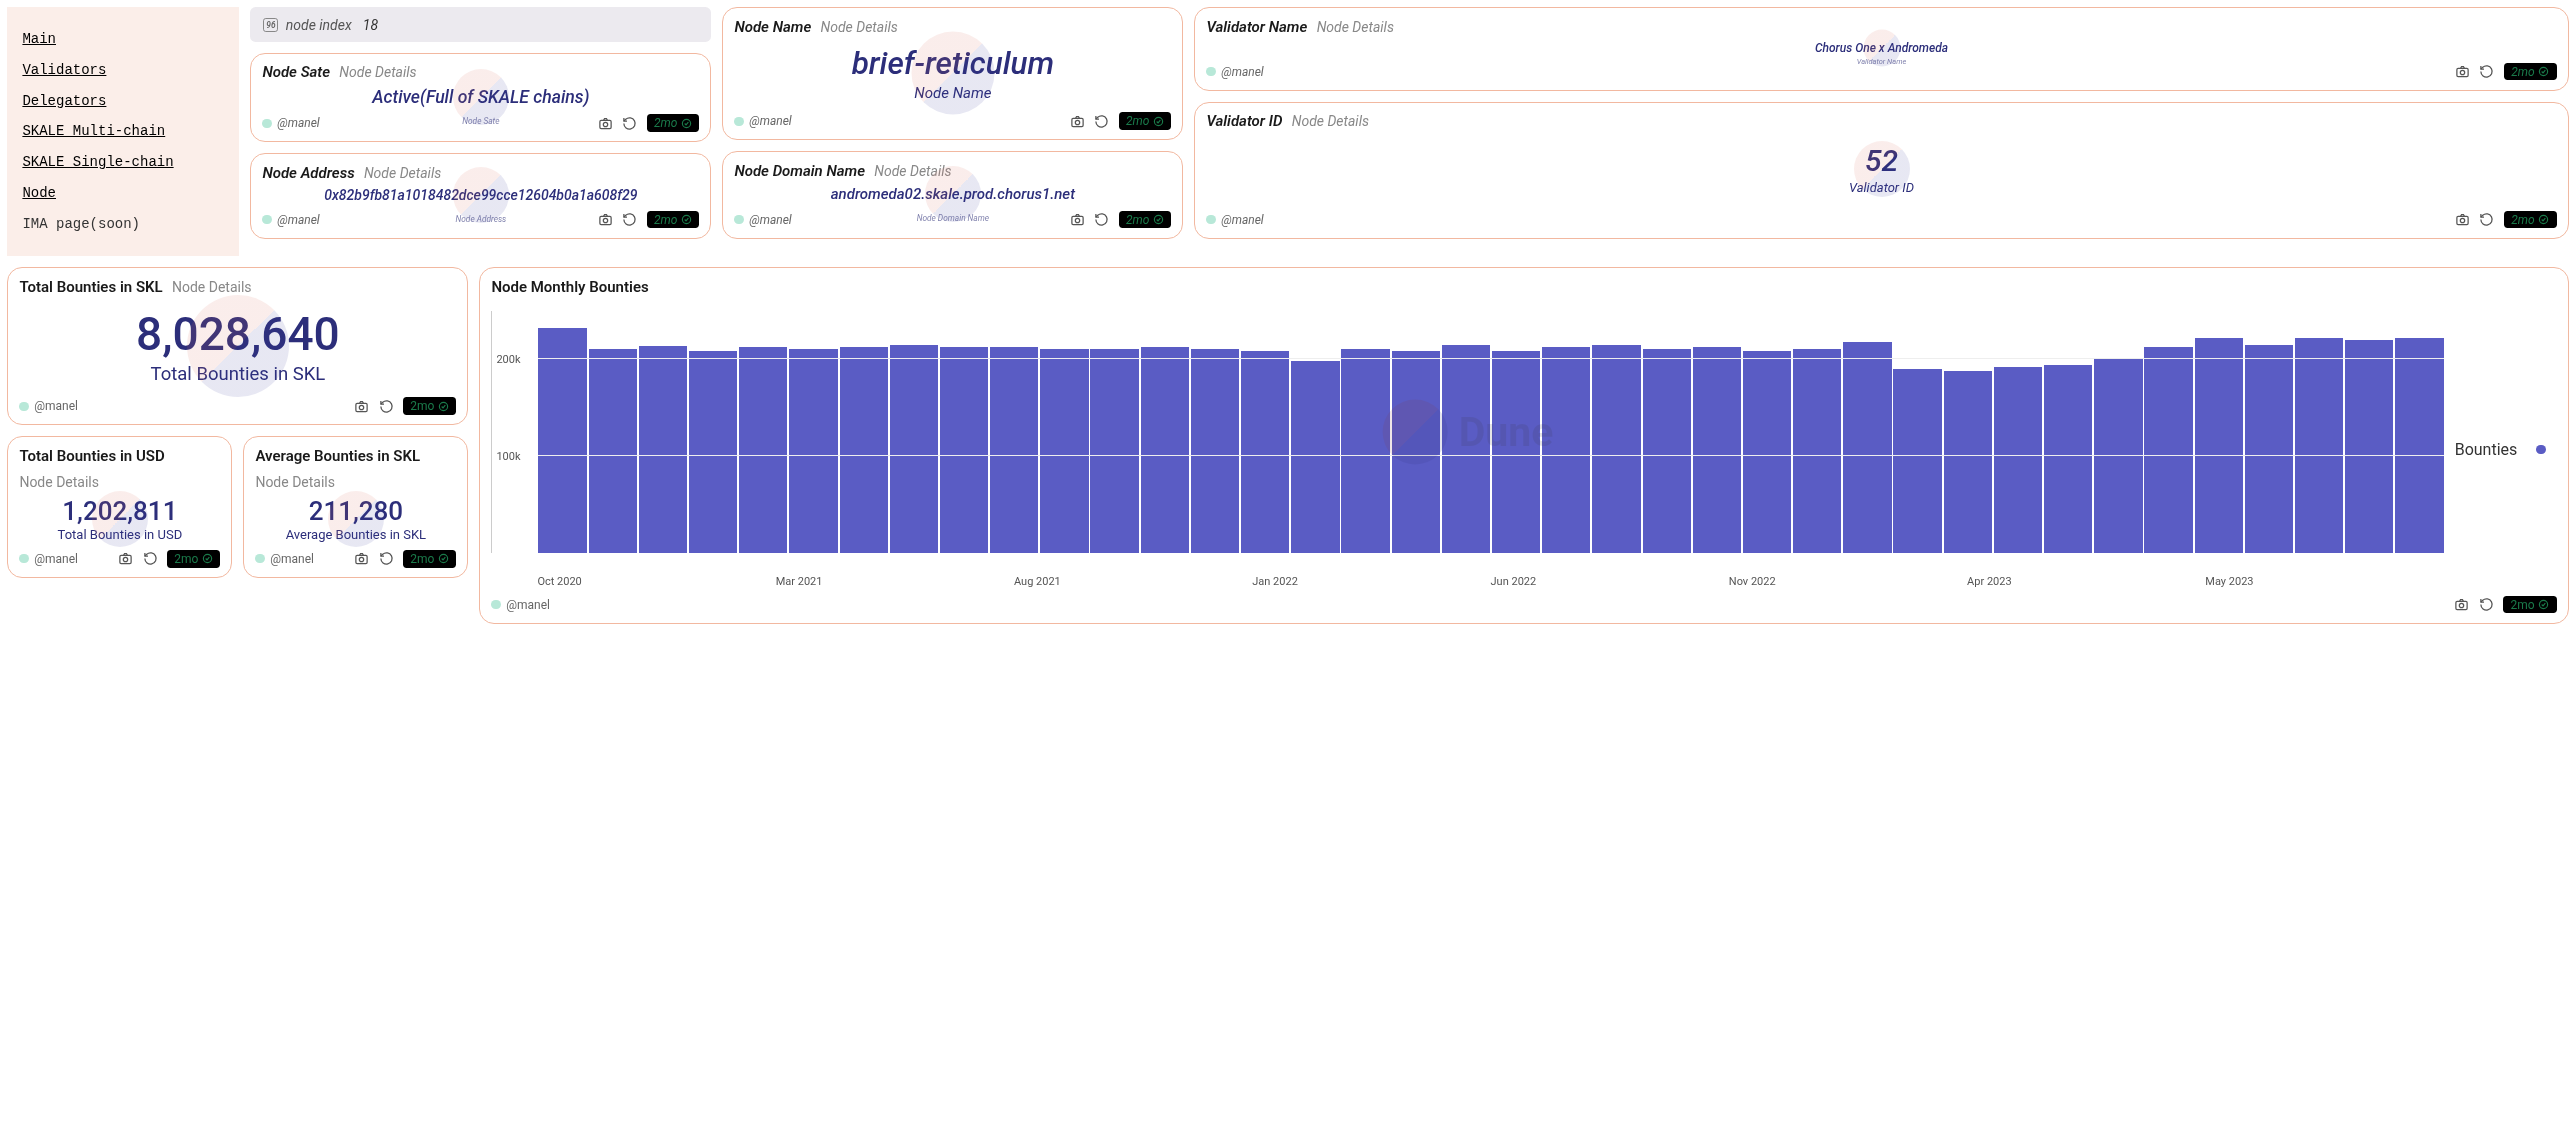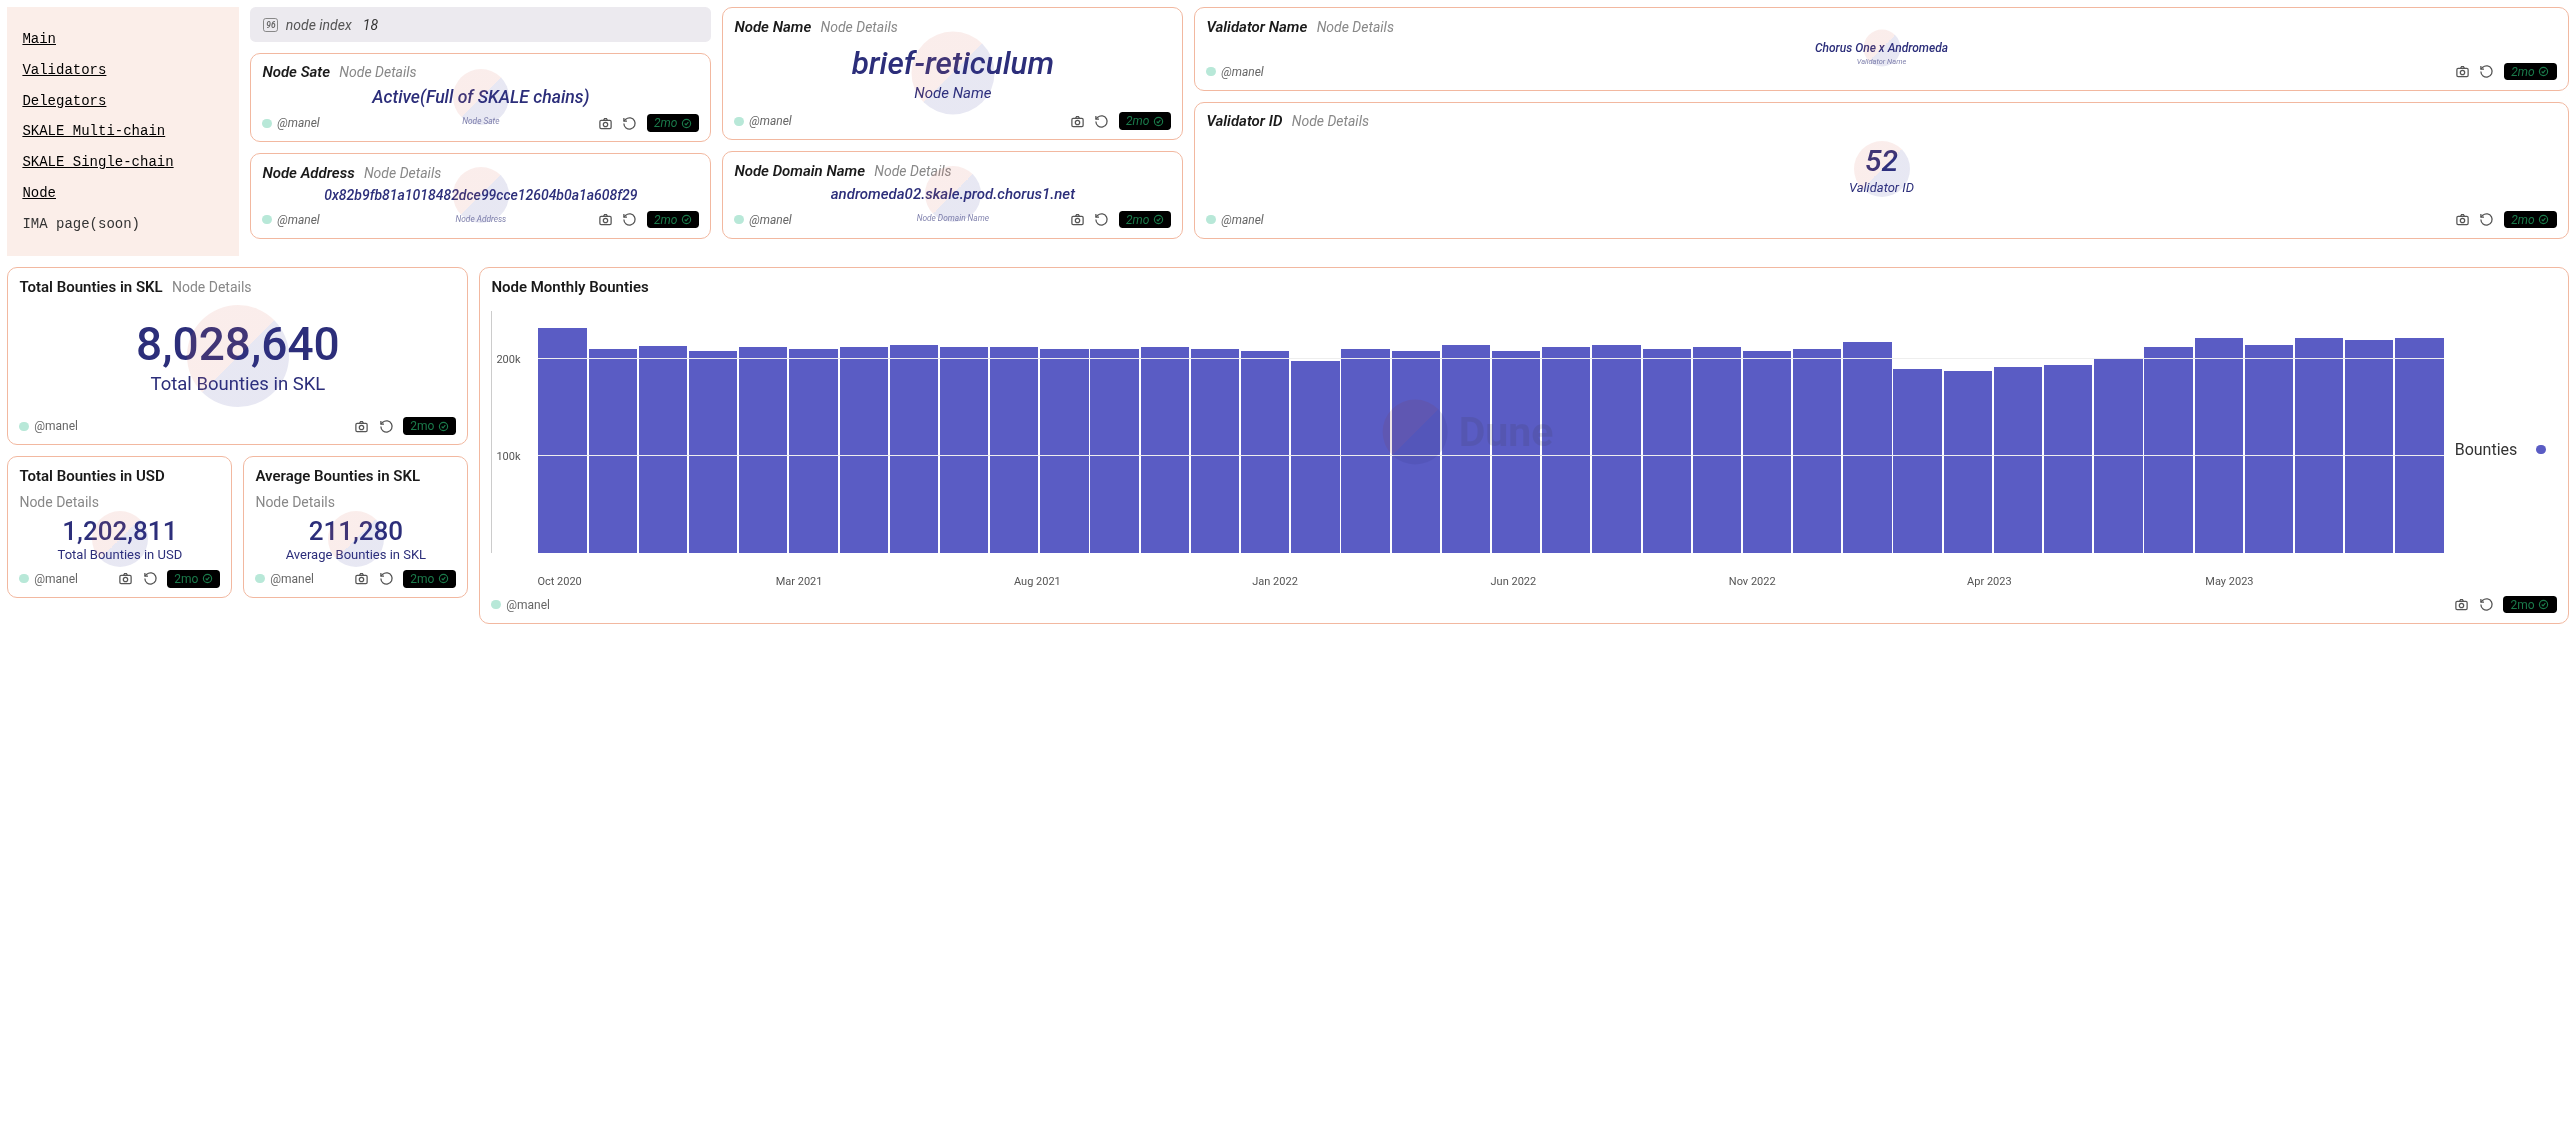--- a/index.html
+++ b/index.html
@@ -10,21 +10,21 @@
 .sidebar span.soon { color: #333; display: block; }
 .main-area { display: flex; flex-direction: column; gap: 11px; }
 .filter-row { display: flex; }
 .filter { background: #eceaef; border-radius: 5.6px; padding: 9.3px 13px; display: flex; align-items: center; gap: 7.4px; width: 461px; color: #555; font-size: 14px; }
 .filter .num-icon { border: 0.9px solid #888; border-radius: 2.8px; font-size: 8.3px; padding: 0.9px 1.9px; font-weight: 600; color: #666; }
 .filter .val { color: #333; margin-left: 3.7px; }
 .row { display: grid; gap: 11px; }
 .row1 { grid-template-columns: 461px 461px 1fr; font-style: italic; }
 .row2 { grid-template-columns: 461px 214px 1fr; }
 .col-stack { display: flex; flex-direction: column; gap: 11px; }
-.card { border: 0.9px solid #f2b8a0; border-radius: 10px; padding: 9.3px 11px; position: relative; background: #fff; display: flex; flex-direction: column; }
+.card { border: 0.9px solid #f2b8a0; border-radius: 15px; padding: 9.3px 11px; position: relative; background: #fff; display: flex; flex-direction: column; }
 .card-header { display: flex; align-items: baseline; gap: 9.3px; margin-bottom: 5.6px; flex-wrap: wrap; }
 .card-title { font-weight: 600; font-size: 15px; color: #1a1a1a; }
 .card-subtitle { font-size: 14px; color: #888; text-align: center; }
 .card-body { flex: 1; display: flex; flex-direction: column; align-items: center; justify-content: center; text-align: center; position: relative; }
 .big-value { color: #2c2e7a; font-size: 17.6px; font-weight: 500; }
 .big-value.xl { font-size: 46px; font-weight: 500; }
 .sub-label { color: #2c2e7a; font-size: 13px; margin-top: 1.9px; }
 .sub-label.lg { font-size: 18.5px; }
 .watermark { position: absolute; color: #4a4c8a; font-size: 8.3px; top: 50%; left: 50%; transform: translate(-50%, 18.5px); opacity: 0.7; white-space: nowrap; }
 .watermark-circle { position: absolute; width: 56px; height: 56px; border-radius: 50%; top: 50%; left: 50%; transform: translate(-50%, -50%); opacity: 0.12; background: linear-gradient(135deg, #d96a5a 50%, #3a3c9a 50%); z-index: 0; pointer-events: none; }
@@ -298,21 +298,21 @@
         </div>
       </div>
     </div>
 
   </div>
 </div>
 
 <div class="row row2" style="margin-top:11px">
 
   <div class="col-stack">
-    <div class="card" style="height:178px">
+    <div class="card" style="height:158px">
       <div class="card-header">
         <span class="card-title">Total Bounties in SKL</span>
         <span class="card-subtitle">Node Details</span>
       </div>
       <div class="card-body">
         <div class="watermark-circle" style="width:102px;height:102px"></div>
         <div class="big-value xl">8,028,640</div>
         <div class="sub-label lg">Total Bounties in SKL</div>
       </div>
       <div class="card-footer">

